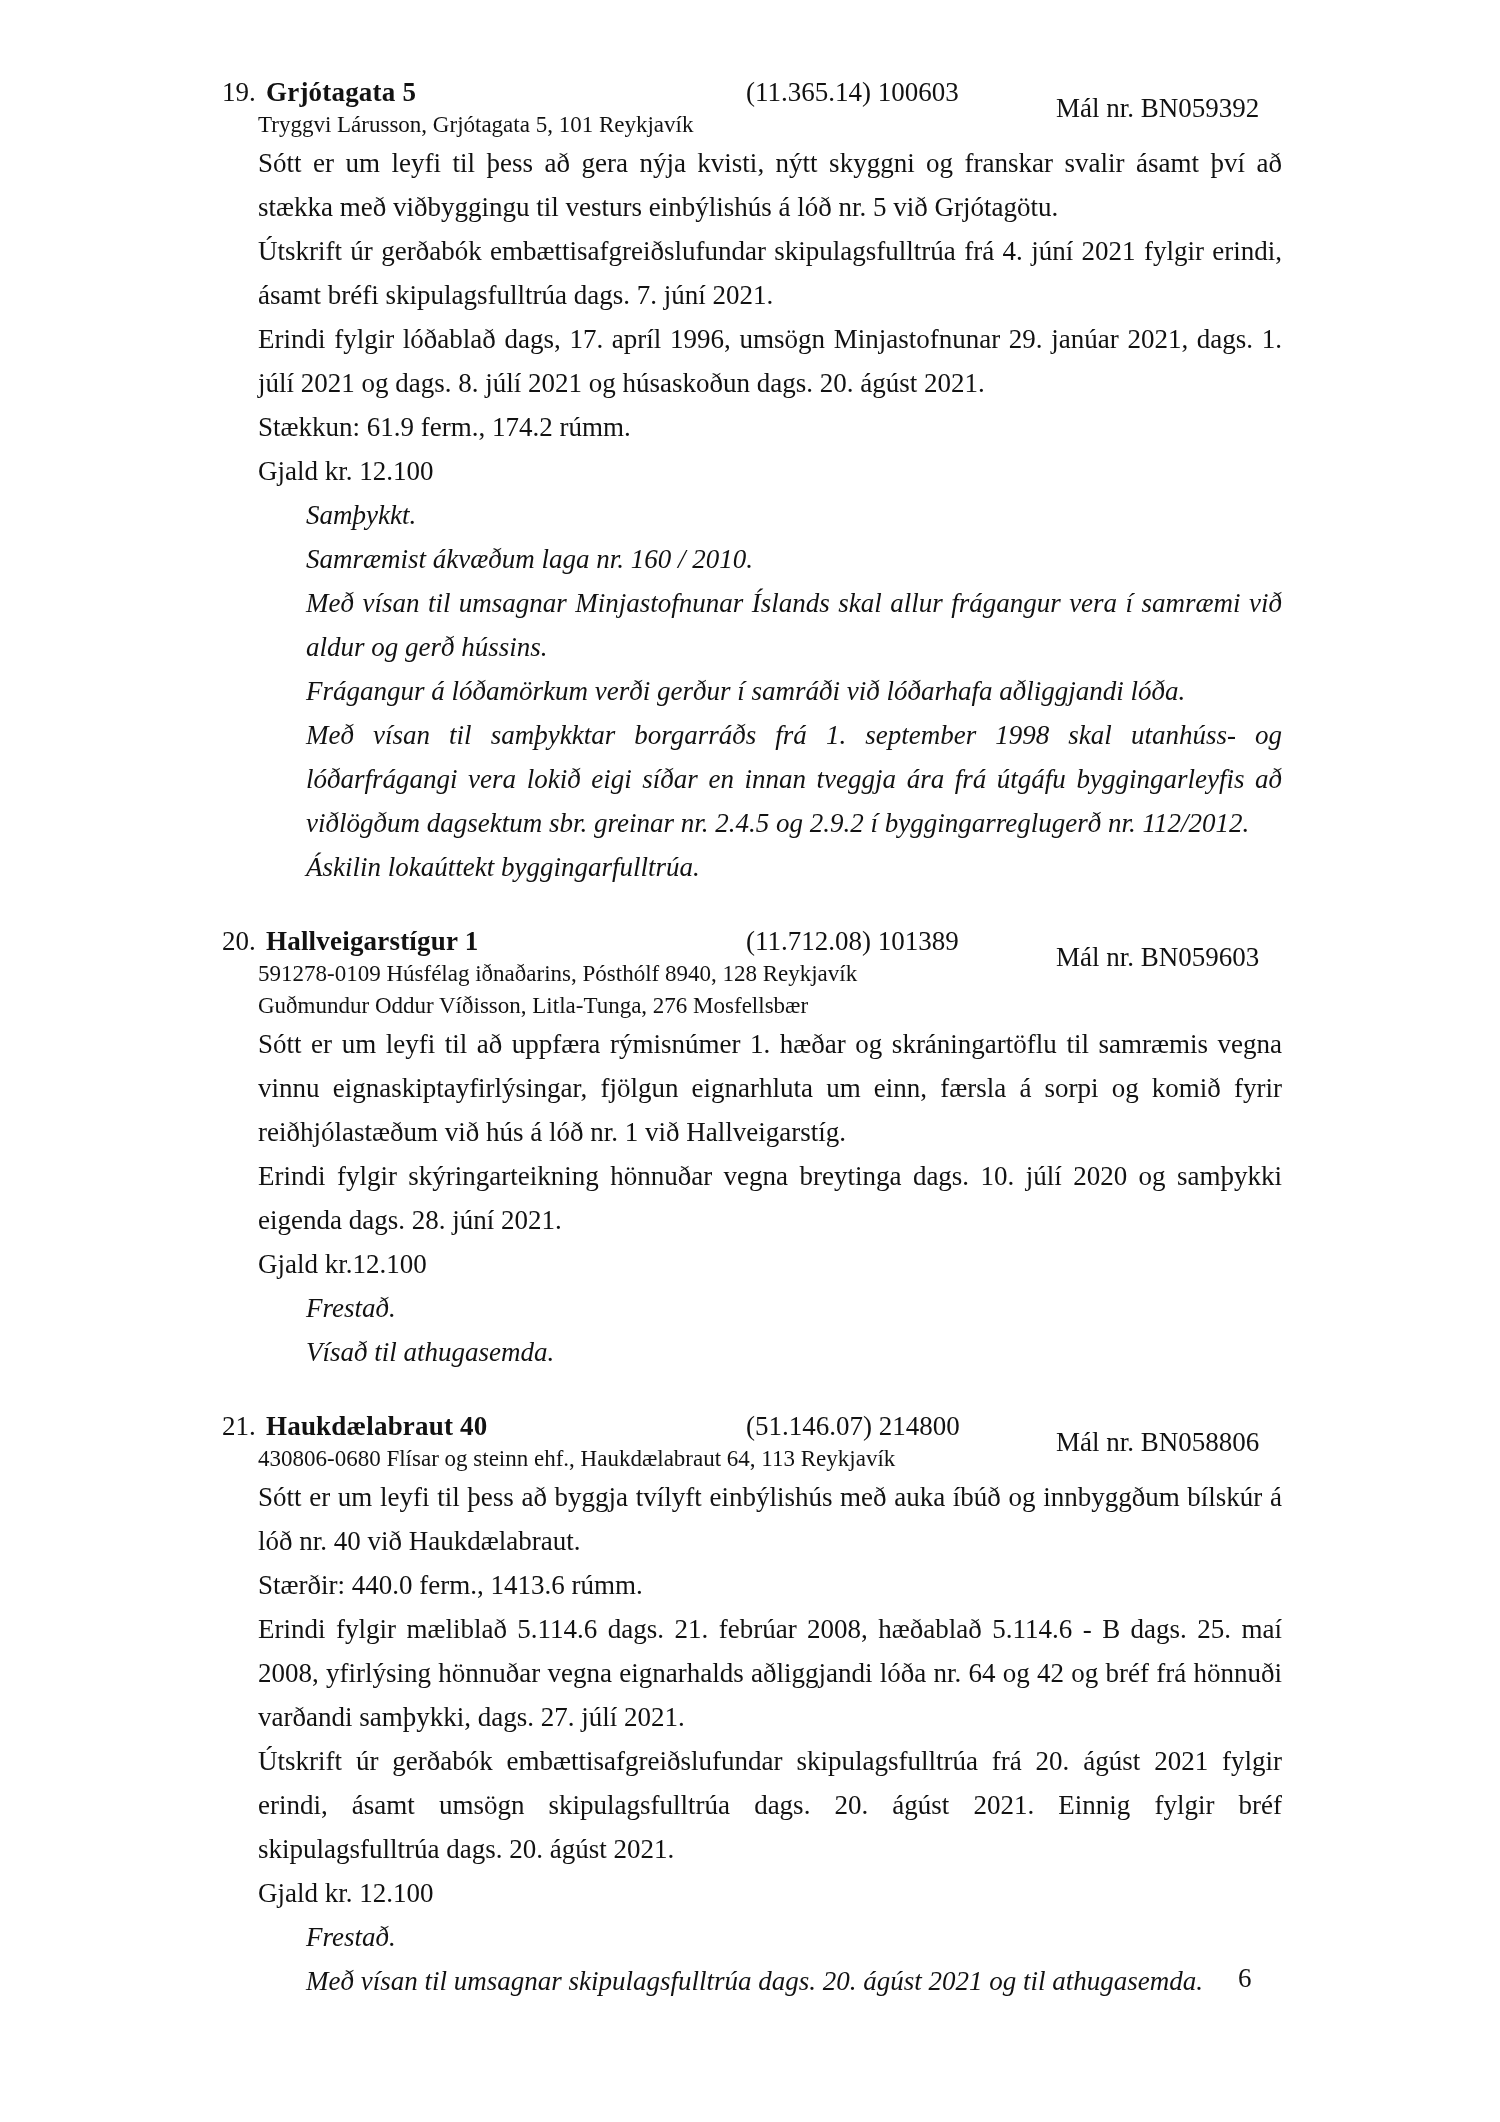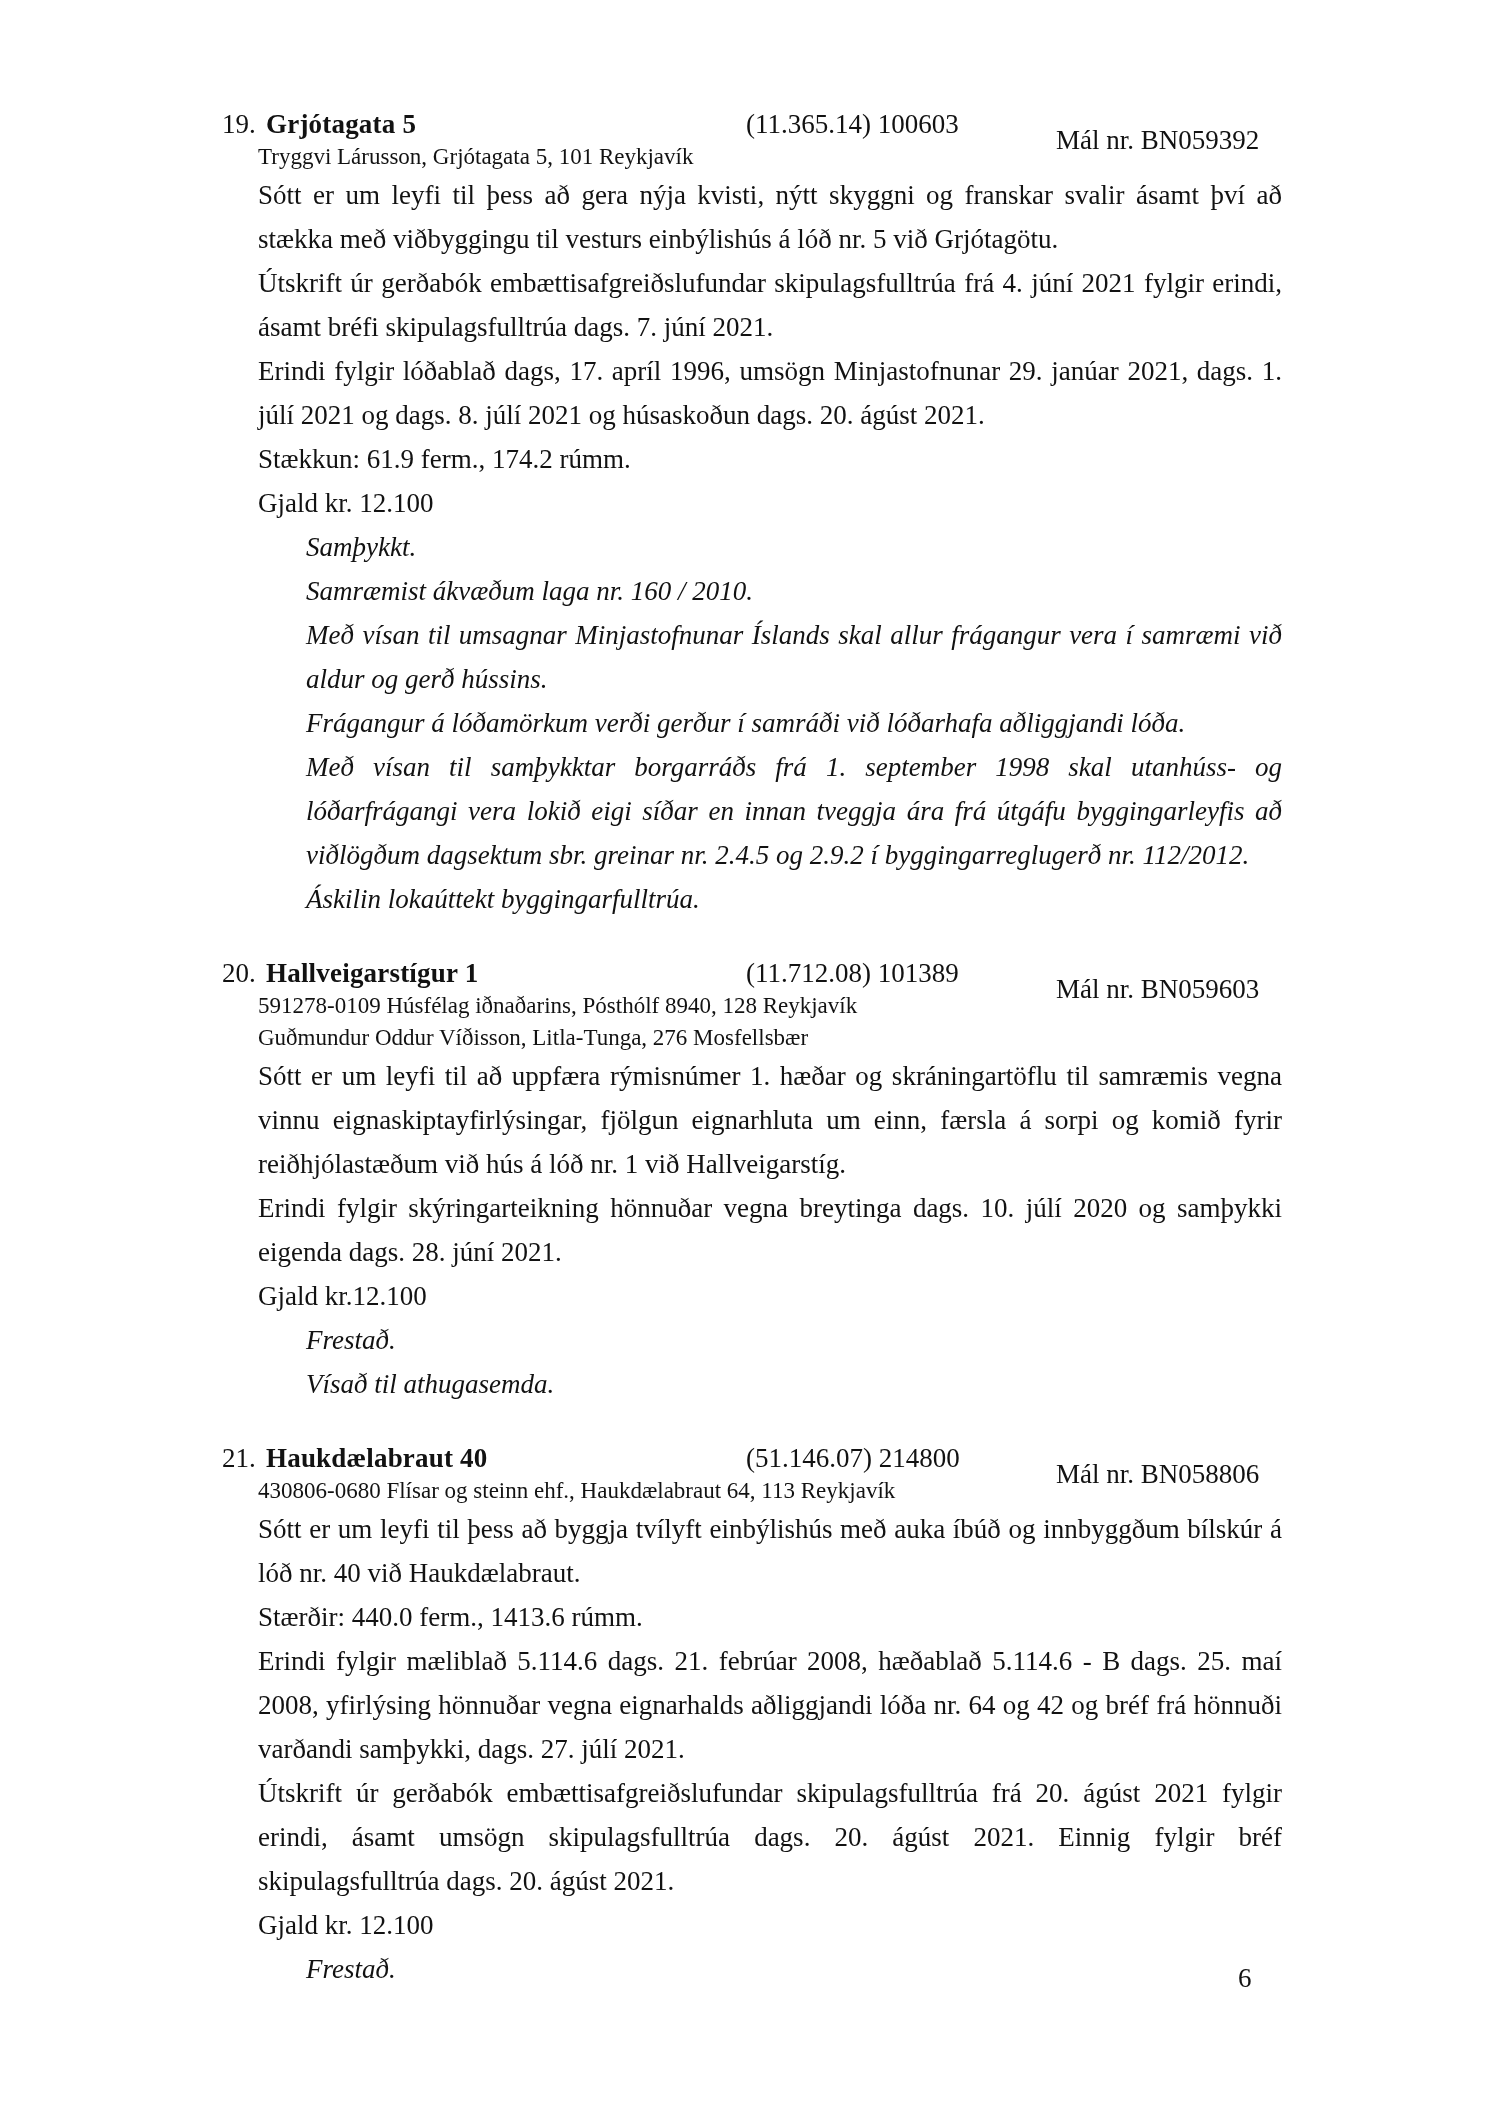--- a/index.html
+++ b/index.html
@@ -10,21 +10,21 @@
     font-family: "Liberation Serif", "DejaVu Serif", serif;
     color: #121212;
   }
   .page {
     position: relative;
     width: 1500px;
     height: 2122px;
     background: #ffffff;
     overflow: hidden;
     box-sizing: border-box;
-    padding-top: 108px;
+    padding-top: 76px;
   }
   .item {
     display: grid;
     grid-template-columns: 36px 1fr;
     margin-left: 222px;
     margin-right: 218px;
     margin-bottom: 36px;
   }
   .num {
     font-size: 27px;
@@ -127,17 +127,18 @@
         <span class="code">(51.146.07) 214800</span>
         <span class="case">Mál nr. BN058806</span>
       </div>
       <p class="app">430806-0680 Flísar og steinn ehf., Haukdælabraut 64, 113 Reykjavík</p>
       <p class="body just">Sótt er um leyfi til þess að byggja tvílyft einbýlishús með auka íbúð og innbyggðum bílskúr á lóð nr. 40 við Haukdælabraut.</p>
       <p class="body">Stærðir: 440.0 ferm., 1413.6 rúmm.</p>
       <p class="body just">Erindi fylgir mæliblað 5.114.6 dags. 21. febrúar 2008, hæðablað 5.114.6 - B dags. 25. maí 2008, yfirlýsing hönnuðar vegna eignarhalds aðliggjandi lóða nr. 64 og 42 og bréf frá hönnuði varðandi samþykki, dags. 27. júlí 2021.</p>
       <p class="body just">Útskrift úr gerðabók embættisafgreiðslufundar skipulagsfulltrúa frá 20. ágúst 2021 fylgir erindi, ásamt umsögn skipulagsfulltrúa dags. 20. ágúst 2021. Einnig fylgir bréf skipulagsfulltrúa dags. 20. ágúst 2021.</p>
       <p class="body">Gjald kr. 12.100</p>
       <p class="dec">Frestað.</p>
+      <p class="dec just">Með vísan til umsagnar skipulagsfulltrúa dags. 20. ágúst 2021 og til athugasemda.</p>
     </div>
   </section>
 
   <div class="pageno">6</div>
 </div>
 
 </body></html>

